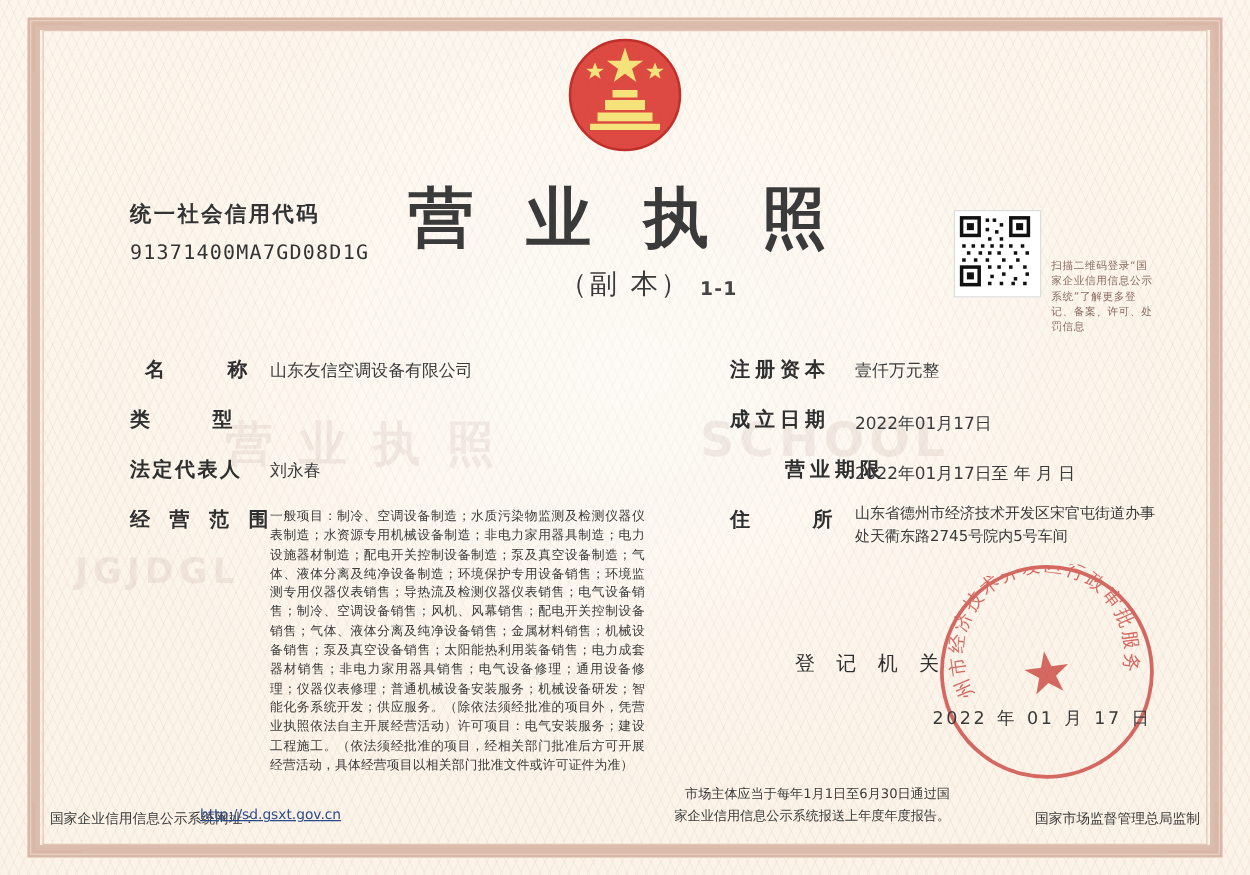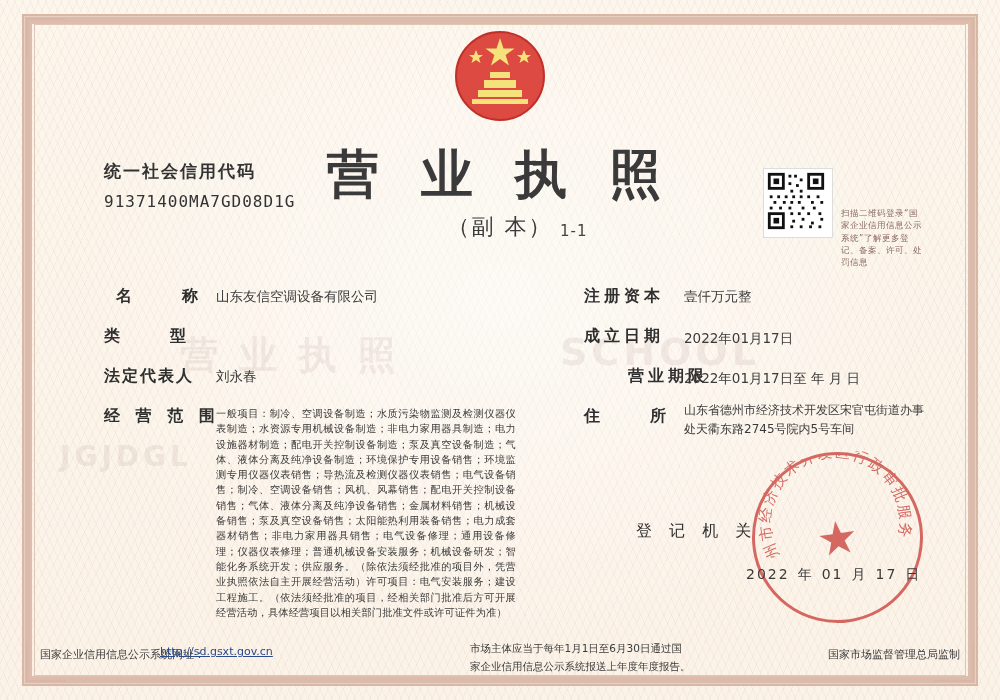--- a/index.html
+++ b/index.html
@@ -59,21 +59,21 @@
     position:absolute;left:0;right:0;top:140px;text-align:center;
     font-family:"DejaVu Sans","Liberation Sans",sans-serif;
     font-size:52px;font-weight:bold;letter-spacing:12px;
     color:#3a3a3a;
   }
   .subtitle{
     position:absolute;left:0;right:0;top:212px;text-align:center;
     font-size:22px;color:#3a3a3a;letter-spacing:2px;
   }
   .serial{
-    position:absolute;left:560px;top:222px;font-size:15px;color:#444;letter-spacing:1px;
+    position:absolute;left:560px;top:222px;font-size:15px;color:#444;letter-spacing:1px;font-weight:bold;
   }
 
   
   .code-label{
     position:absolute;left:104px;top:160px;font-size:17px;font-weight:bold;color:#333;letter-spacing:2px;
   }
   .code-value{
     position:absolute;left:104px;top:192px;font-size:16px;color:#333;letter-spacing:1px;
     font-family:"DejaVu Sans Mono","Liberation Mono",monospace;
   }
@@ -127,21 +127,21 @@
   .date-line span{margin:0 4px;}
 
   
   .foot-left{
     position:absolute;left:40px;bottom:38px;font-size:11px;color:#3a3a3a;
   }
   .foot-url{
     position:absolute;left:160px;bottom:42px;font-size:11px;color:#2a4a8a;text-decoration:underline;
   }
   .foot-center{
-    position:absolute;left:470px;bottom:24px;width:290px;text-align:left;
+    position:absolute;left:470px;bottom:37px;width:290px;text-align:right;
     font-size:10.5px;line-height:1.7;color:#3a3a3a;
   }
   .foot-right{
     position:absolute;right:40px;bottom:38px;font-size:11px;color:#3a3a3a;
   }
 </style>
 </head>
 <body>
 
 <div id="license">

